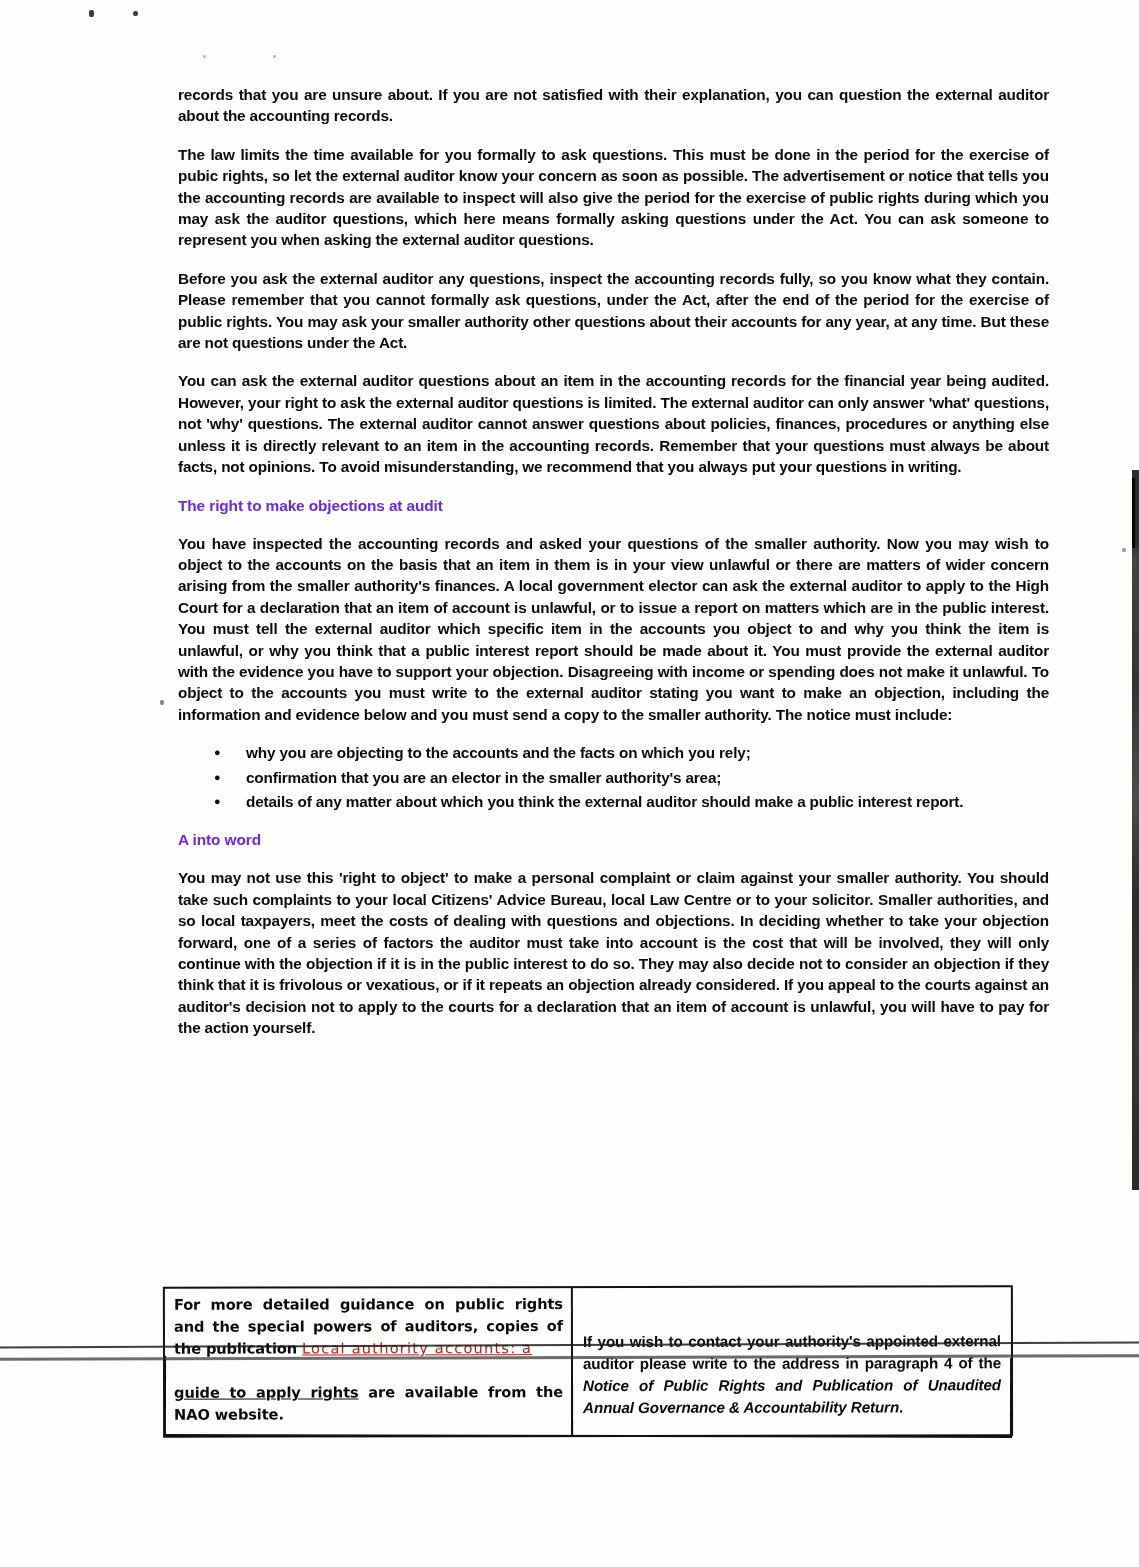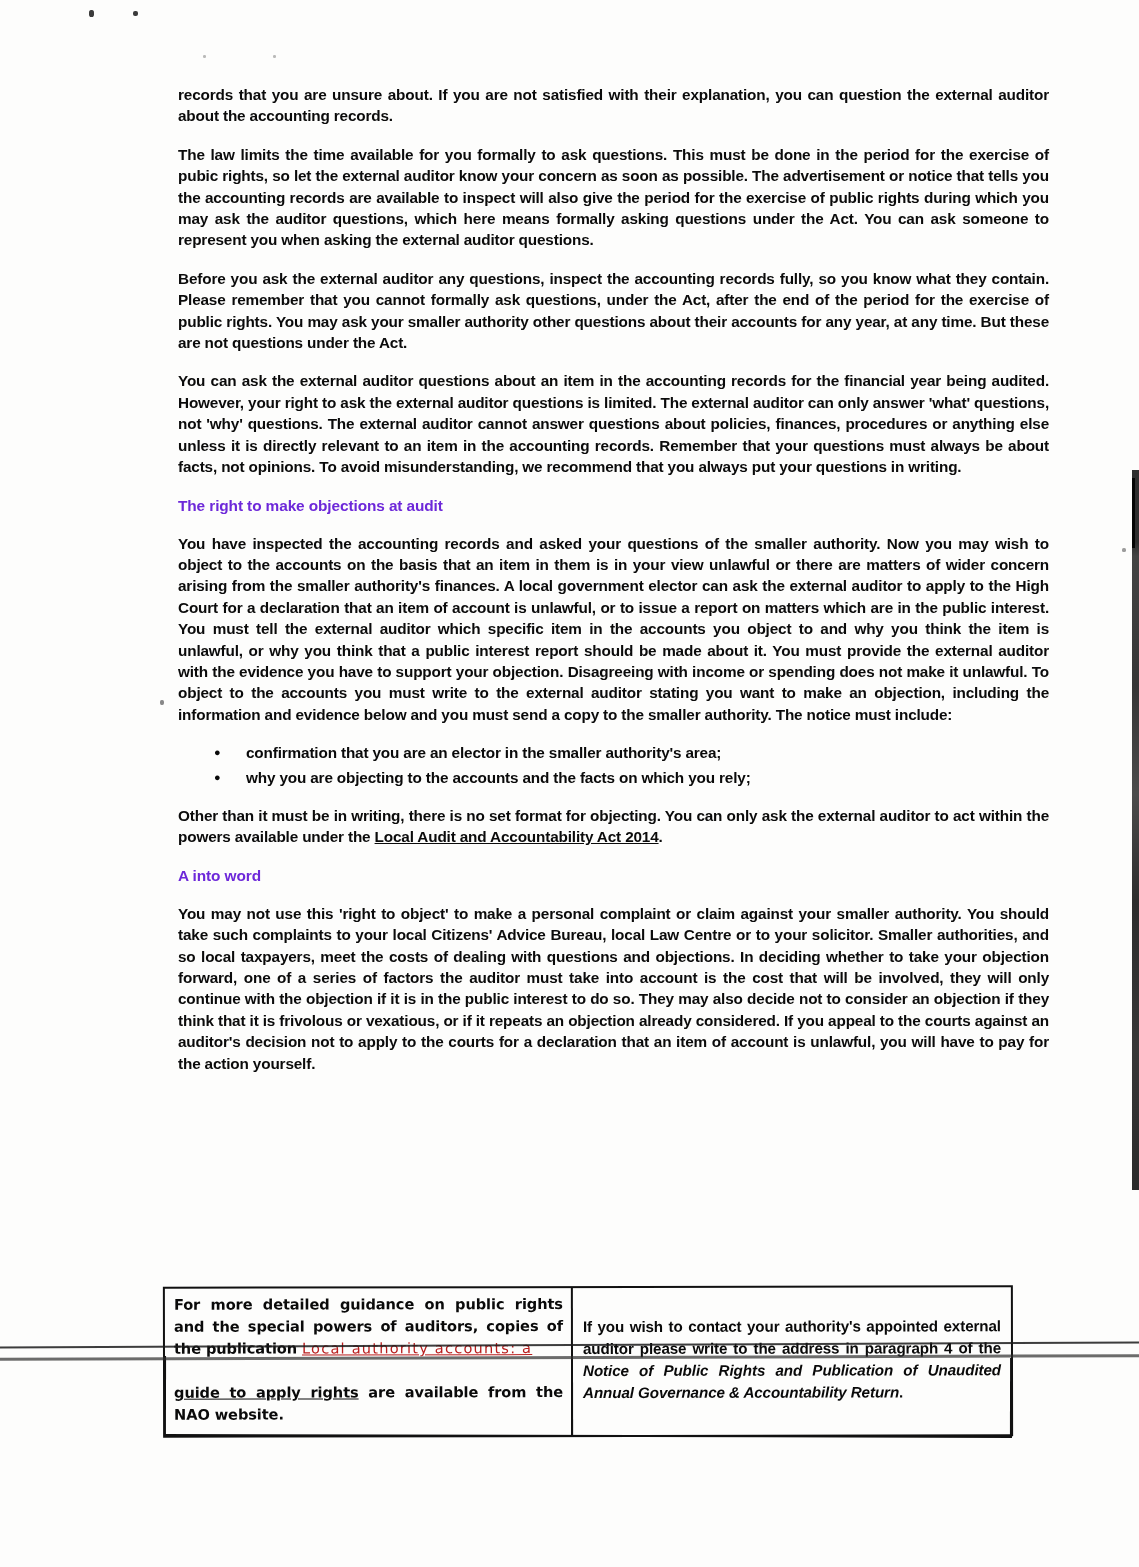--- a/index.html
+++ b/index.html
@@ -124,20 +124,21 @@
   .cell-left {
     width: 408px;
     box-sizing: border-box;
     border-right: 2px solid #111;
     padding: 5px 8px 5px 9px;
   }
   .cell-right {
     flex: 1;
     box-sizing: border-box;
     padding: 28px 10px 5px 10px;
+    margin-top: 15px;
   }
   .cell-text {
     font-size: 15.2px;
     line-height: 22px;
     font-weight: 700;
     text-align: justify;
     letter-spacing: -0.1px;
   }
   .cell-left .cell-text { font-family: "DejaVu Sans", sans-serif; font-size: 14.6px; }
   .faded {
@@ -194,25 +195,25 @@
 
     <p class="para">Before you ask the external auditor any questions, inspect the accounting records fully, so you know what they contain. Please remember that you cannot formally ask questions, under the Act, after the end of the period for the exercise of public rights. You may ask your smaller authority other questions about their accounts for any year, at any time. But these are not questions under the Act.</p>
 
     <p class="para">You can ask the external auditor questions about an item in the accounting records for the financial year being audited. However, your right to ask the external auditor questions is limited. The external auditor can only answer 'what' questions, not 'why' questions. The external auditor cannot answer questions about policies, finances, procedures or anything else unless it is directly relevant to an item in the accounting records. Remember that your questions must always be about facts, not opinions. To avoid misunderstanding, we recommend that you always put your questions in writing.</p>
 
     <h2 class="heading">The right to make objections at audit</h2>
 
     <p class="para">You have inspected the accounting records and asked your questions of the smaller authority. Now you may wish to object to the accounts on the basis that an item in them is in your view unlawful or there are matters of wider concern arising from the smaller authority's finances. A local government elector can ask the external auditor to apply to the High Court for a declaration that an item of account is unlawful, or to issue a report on matters which are in the public interest. You must tell the external auditor which specific item in the accounts you object to and why you think the item is unlawful, or why you think that a public interest report should be made about it. You must provide the external auditor with the evidence you have to support your objection. Disagreeing with income or spending does not make it unlawful. To object to the accounts you must write to the external auditor stating you want to make an objection, including the information and evidence below and you must send a copy to the smaller authority. The notice must include:</p>
 
     <ul class="bullets">
+      <li>why you are objecting to the accounts and the facts on which you rely;</li>
       <li>confirmation that you are an elector in the smaller authority's area;</li>
-      <li>why you are objecting to the accounts and the facts on which you rely;</li>
+      <li>details of any matter about which you think the external auditor should make a public interest report.</li>
     </ul>
 
-    <p class="para"><span>Other than it must be in writing, there is no set format for objecting. You can only ask the external auditor to act within the powers available under the </span><span class="u">Local Audit and Accountability Act 2014</span><span>.</span></p>
 
     <h2 class="heading">A into word</h2>
 
     <p class="para tight">You may not use this 'right to object' to make a personal complaint or claim against your smaller authority.  You should take such complaints to your local Citizens' Advice Bureau, local Law Centre or to your solicitor. Smaller authorities, and so local taxpayers, meet the costs of dealing with questions and objections.  In deciding whether to take your objection forward, one of a series of factors the auditor must take into account is the cost that will be involved, they will only continue with the objection if it is in the public interest to do so. They may also decide not to consider an objection if they think that it is frivolous or vexatious, or if it repeats an objection already considered. If you appeal to the courts against an auditor's decision not to apply to the courts for a declaration that an item of account is unlawful, you will have to pay for the action yourself.</p>
   </div>
 
   <div class="info-table">
     <div class="cells">
       <div class="cell-left">
         <div class="cell-text"><span>For more detailed guidance on public rights and the special powers of auditors, copies of the publication </span><span class="faded">Local authority accounts: a</span></div>

